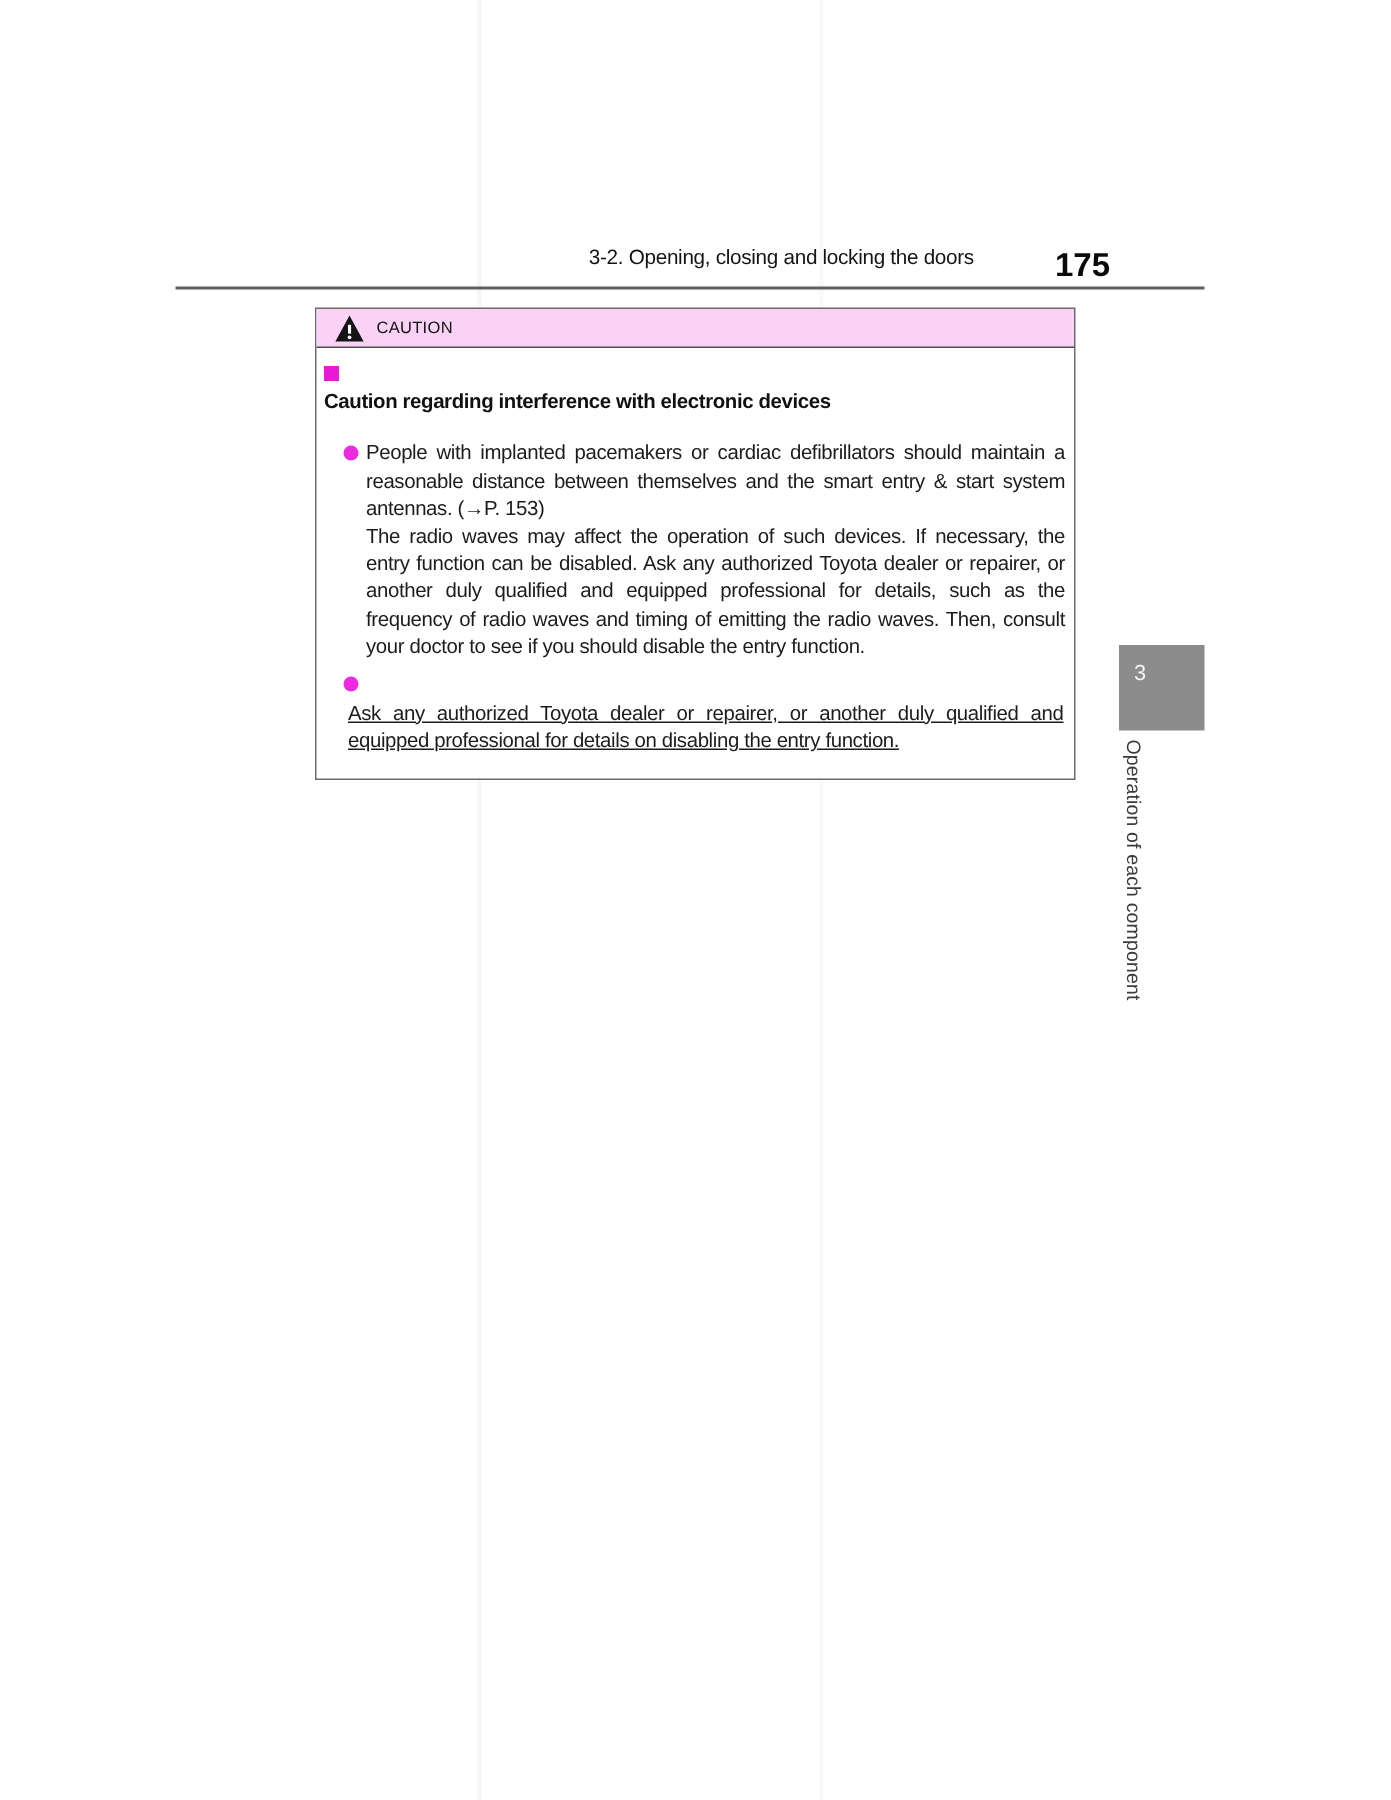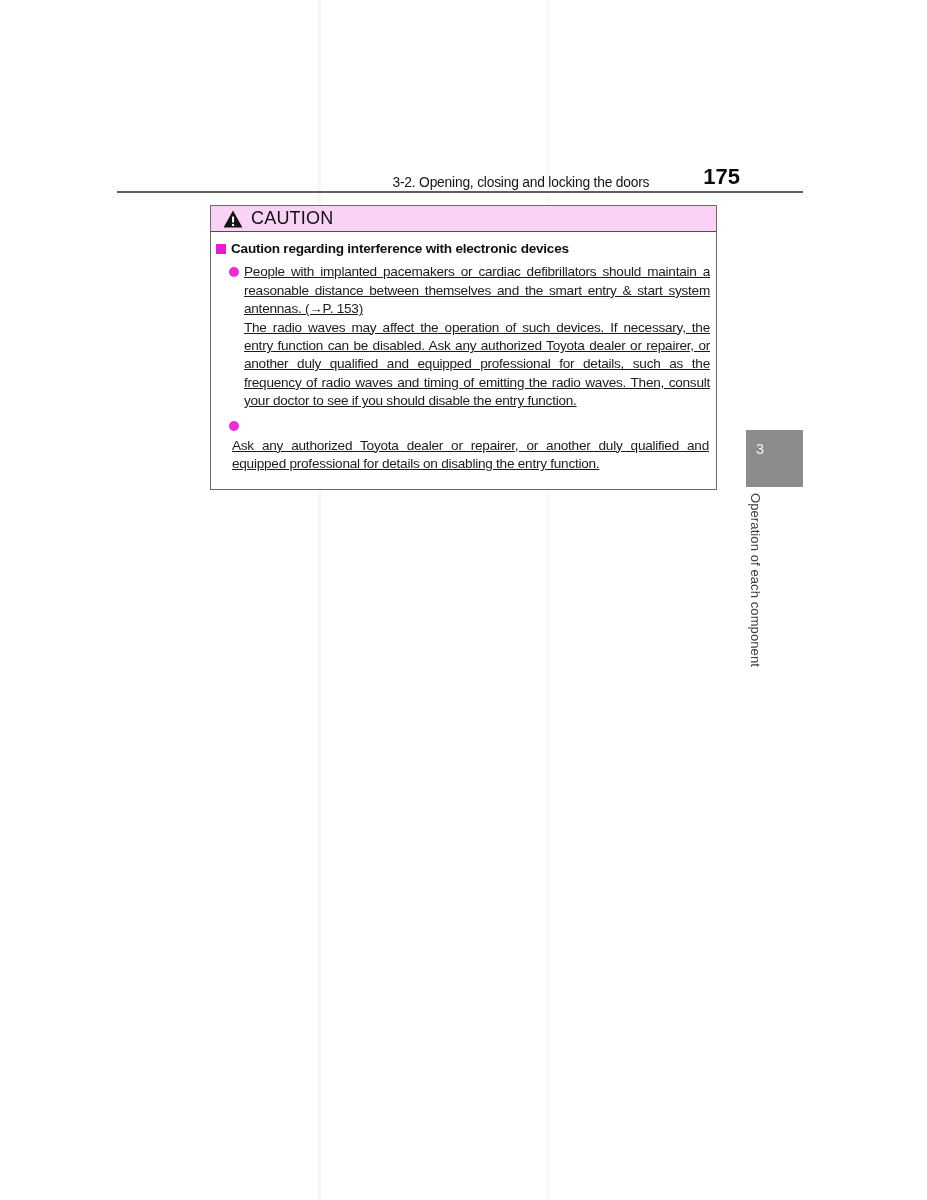--- a/index.html
+++ b/index.html
@@ -27,21 +27,21 @@
   .scan-streak.s2 { left: 546px; background: rgba(110,110,110,0.04); }
 
   
   .page-header {
     position: absolute;
     top: 164px;
     left: 0;
     width: 740px;
     display: flex;
     justify-content: flex-end;
-    align-items: flex-end;
+    align-items: flex-start;
     gap: 54px;
     white-space: nowrap;
   }
   .section-title {
     font-size: 13.8px;
     letter-spacing: -0.2px;
     color: #141414;
   }
   .page-number {
     font-size: 22px;
@@ -70,52 +70,52 @@
     height: 26px;
     background: #f9d2f5;
     border-bottom: 1px solid #4d4d4d;
     display: flex;
     align-items: center;
     gap: 8px;
     padding-left: 12px;
   }
   .warning-icon svg { display: block; }
   .caution-label {
-    font-size: 18px;
+    font-size: 11px;
     color: #111111;
     letter-spacing: 0.2px;
   }
   .caution-body {
     padding: 8px 6px 16px 5px;
     font-size: 13.6px;
     letter-spacing: -0.25px;
     line-height: 18.4px;
   }
   .caution-heading-row {
     display: flex;
     gap: 5px;
-    margin-bottom: 5px;
+    margin-bottom: 16px;
+    flex-direction: column;
   }
   .square-bullet {
     flex: 0 0 auto;
     width: 10px;
     height: 10px;
     margin-top: 4px;
     background: #e81ad4;
   }
   .caution-heading {
     font-weight: bold;
     color: #101010;
   }
   .bullet {
     display: flex;
     gap: 5px;
     margin-left: 13px;
     margin-bottom: 6px;
-    text-decoration: underline;
   }
   .bullet-dot {
     flex: 0 0 auto;
     width: 10px;
     height: 10px;
     border-radius: 50%;
     margin-top: 4px;
     background: #ee2ae0;
   }
   .bullet-content { flex: 1 1 auto; }

